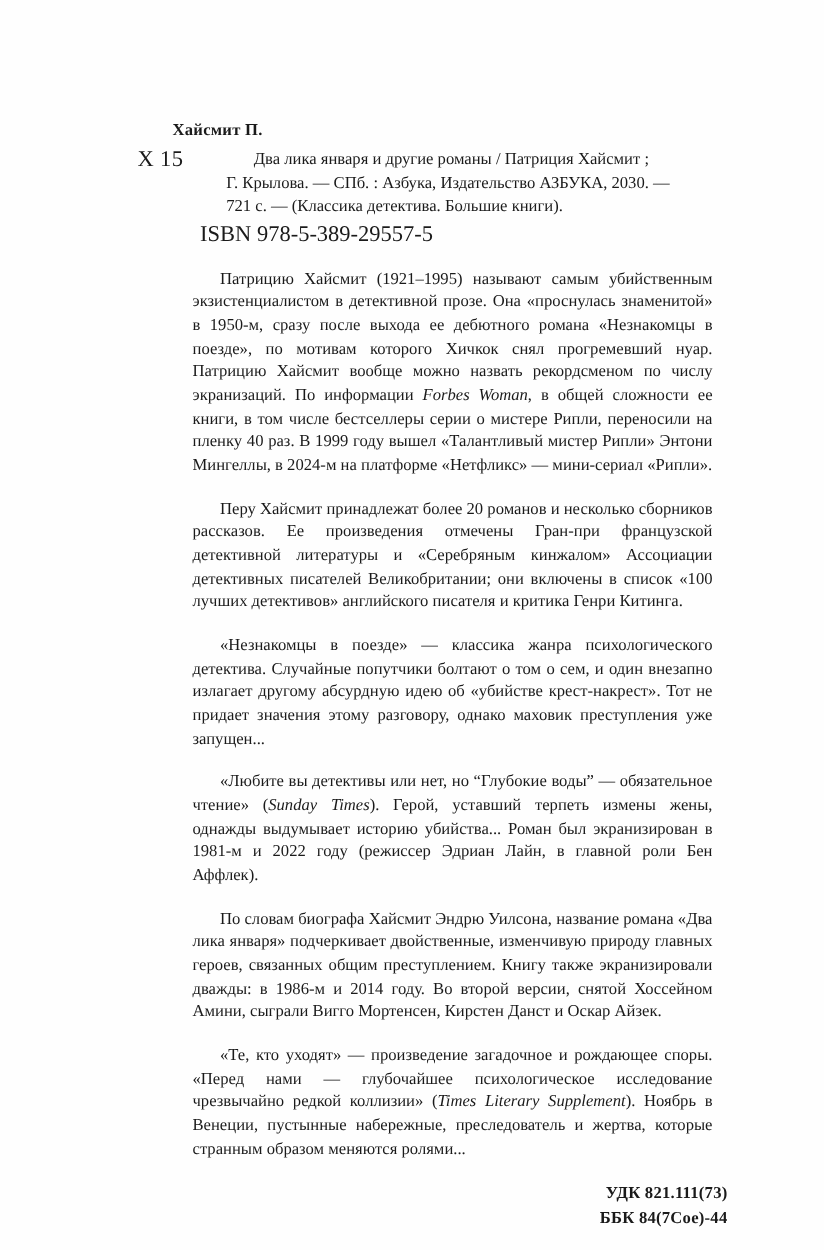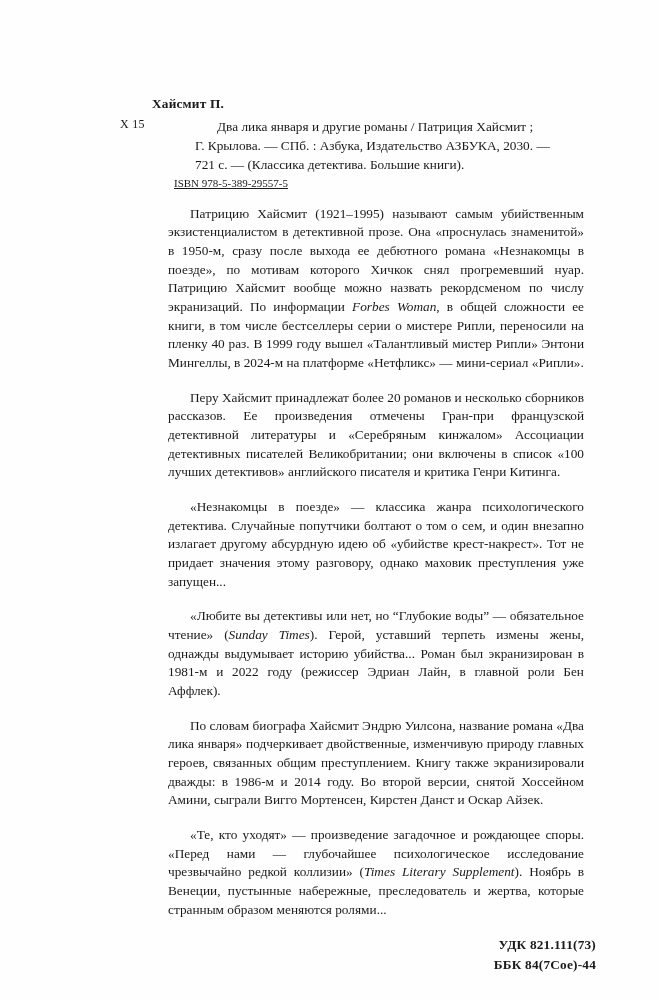--- a/index.html
+++ b/index.html
@@ -17,54 +17,53 @@
   }
   .page {
     position: absolute;
     left: 0; top: 0;
     width: 659px;
     height: 1000px;
     background: #fefefe;
   }
   .content {
     position: absolute;
-    left: 152px;
+    left: 138px;
     top: 96px;
     width: 448px;
   }
   .author-line {
     font-weight: bold;
     font-size: 13.3px;
     letter-spacing: 0.2px;
     margin-bottom: 6px;
   }
   .cutter {
     position: absolute;
-    left: 120px;
+    left: 110px;
     top: 117px;
-    font-size: 12px;
+    font-size: 18px;
     letter-spacing: 0.3px;
   }
   .desc-block {
     font-size: 13.3px;
     line-height: 1.42;
     text-align: justify;
     text-justify: inter-word;
   }
   .desc-block .line {
     display: block;
     white-space: nowrap;
     margin-left: 43px;
   }
   .isbn {
-    font-size: 11px;
+    font-size: 18px;
     margin-top: 2px;
     margin-bottom: 1px;
     padding-left: 22px;
-    text-decoration: underline;
   }
   .annotation {
     font-size: 13.3px;
     line-height: 1.405;
     text-align: justify;
     margin-top: 1px;
   }
   .annotation p {
     margin: 16px;
     text-indent: 22px;

